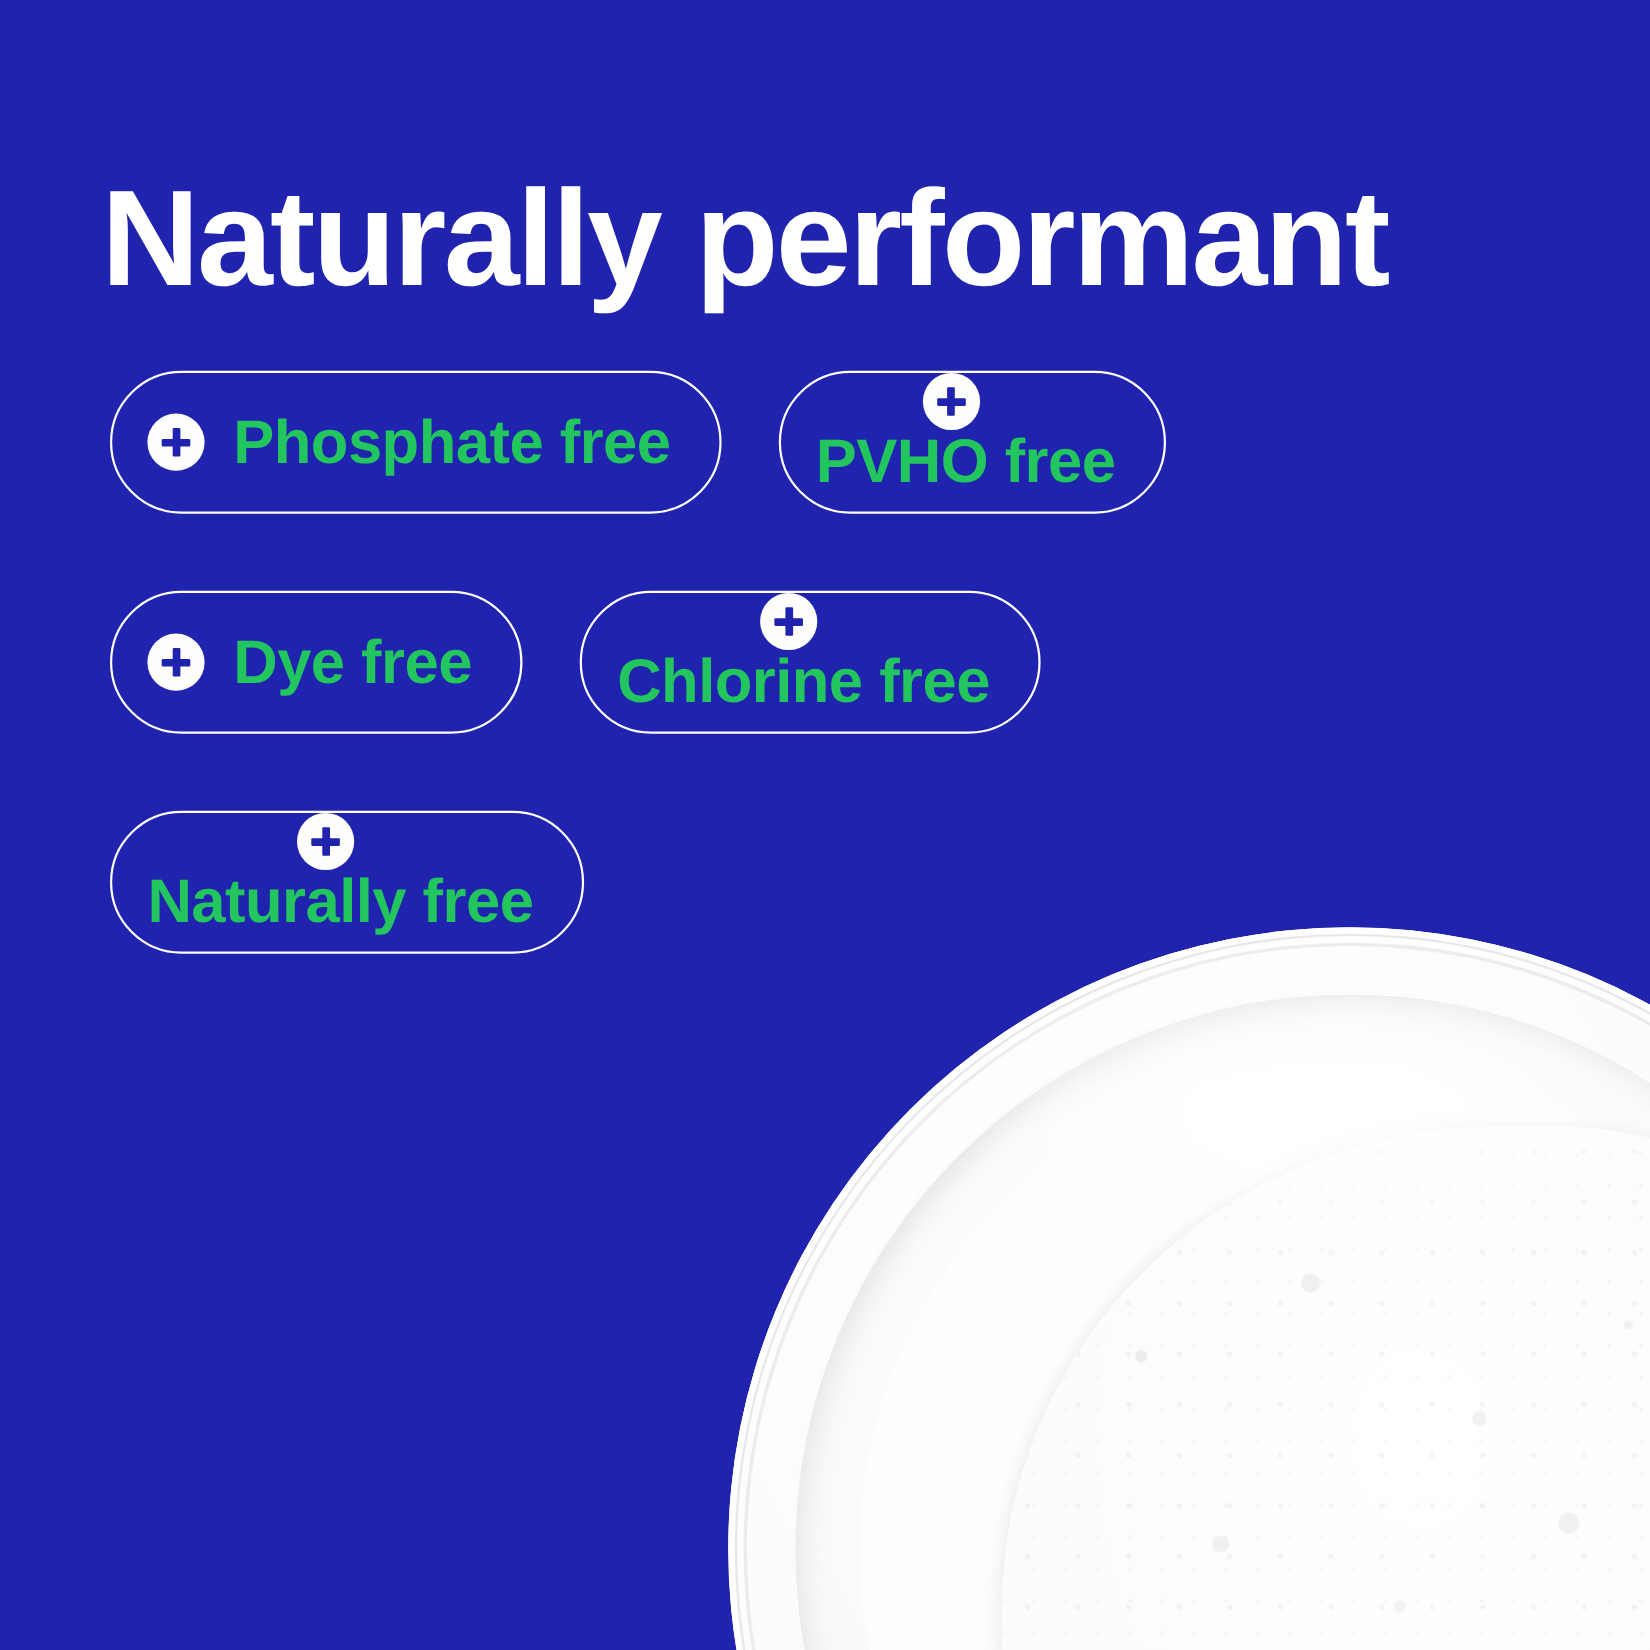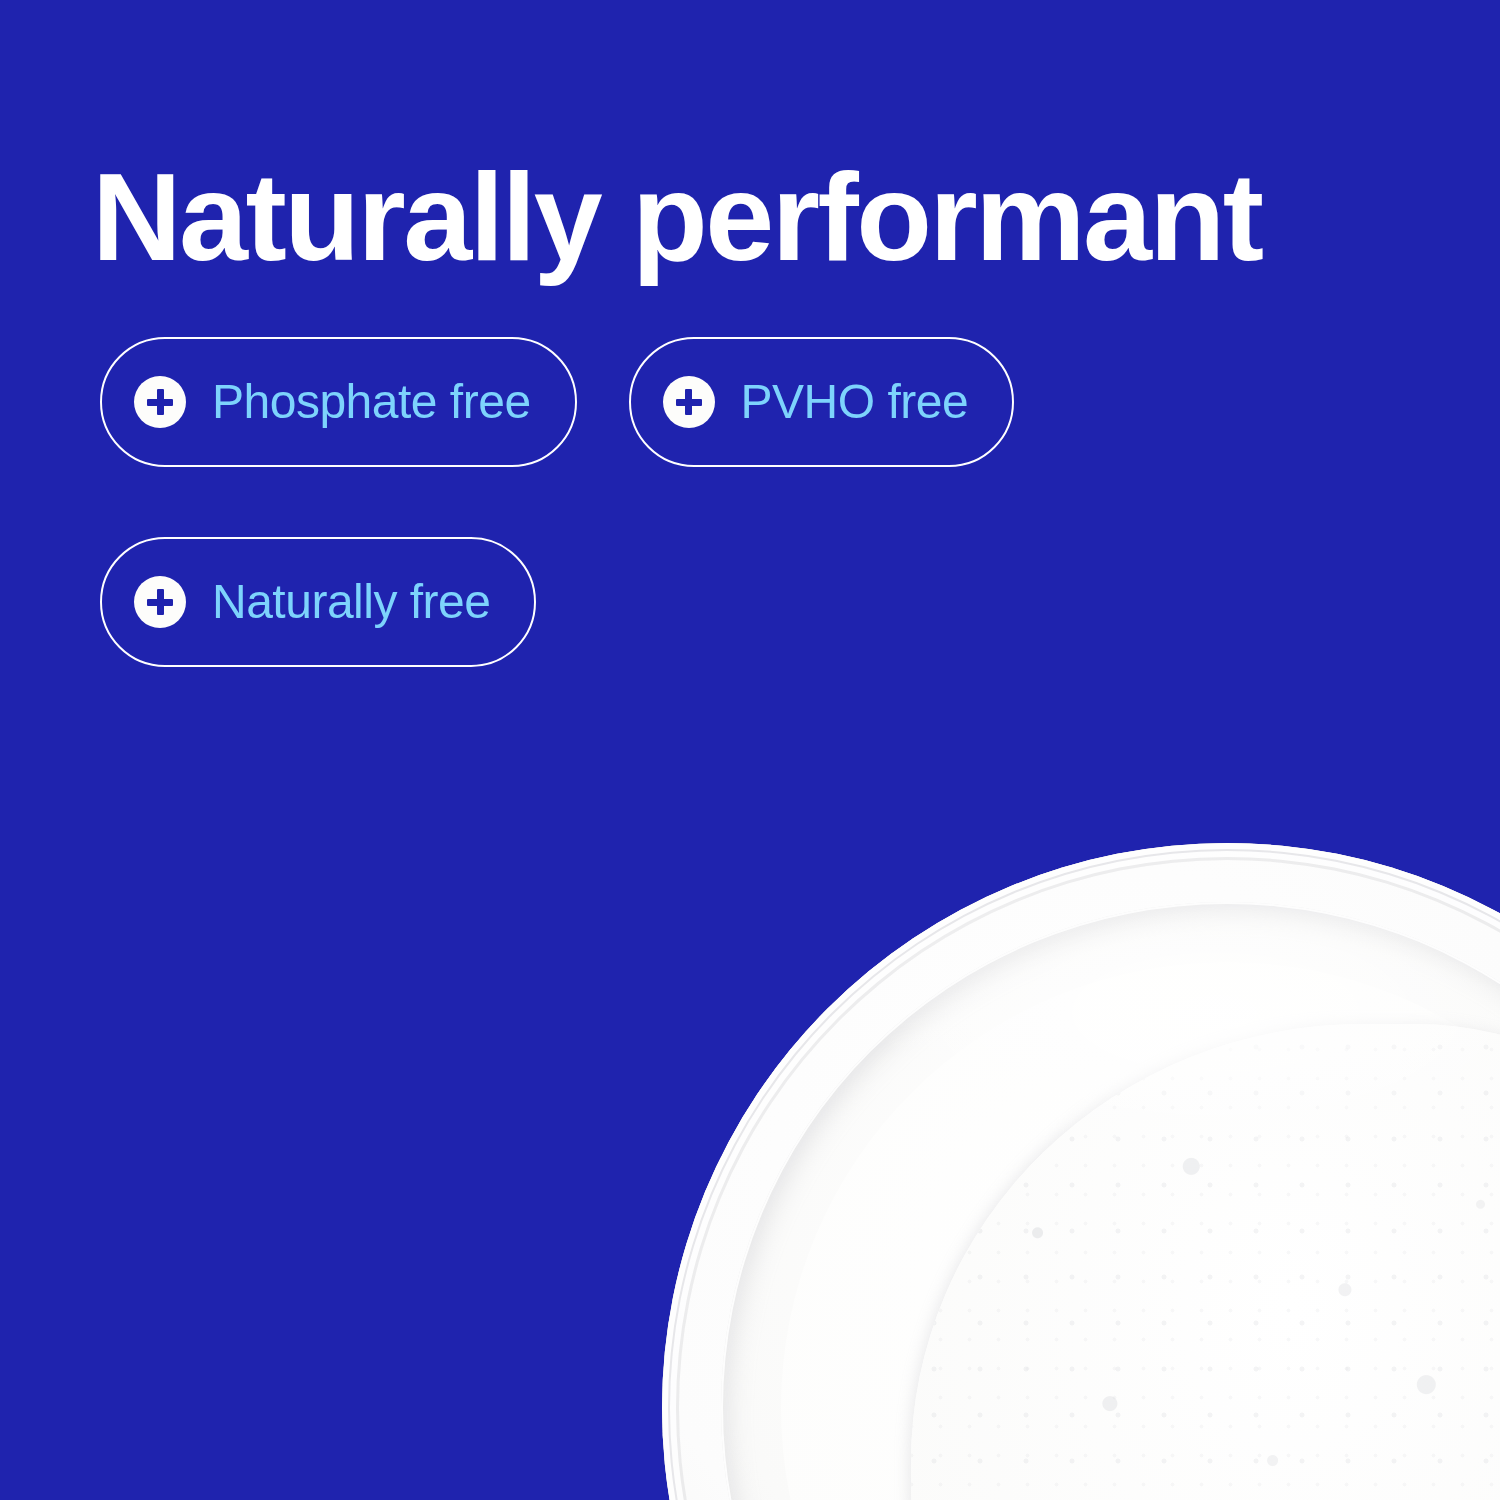--- a/index.html
+++ b/index.html
@@ -56,21 +56,21 @@
     flex-direction: row;
     align-items: center;
     height: 130px;
     box-sizing: border-box;
     border: 2px solid #FFFFFF;
     border-radius: 65px;
     padding: 0 44px 0 32px;
     margin-right: 52px;
     background: transparent;
   }
-  .pill:last-child { margin-right: 0; }
+  .pill:last-child { margin-right: 0; flex-direction: column; }
 
   .plus-badge {
     flex: 0 0 auto;
     width: 52px;
     height: 52px;
     border-radius: 50%;
     background: #FDFDFB;
     position: relative;
     margin-right: 26px;
   }
@@ -88,23 +88,23 @@
     top: 22.5px;
   }
   .plus-badge::after {
     width: 7px;
     height: 26px;
     left: 22.5px;
     top: 13px;
   }
 
   .pill-label {
-    font-size: 48px;
-    font-weight: 400;
-    color: #7dd3fc;
+    font-size: 56px;
+    font-weight: 700;
+    color: #22c55e;
     letter-spacing: -0.5px;
     white-space: nowrap;
     line-height: 1;
   }
 
   
   #bowl {
     position: absolute;
     left: 662px;
     top: 843px;
@@ -233,20 +233,30 @@
       <div class="pill">
         <span class="plus-badge"></span>
         <span class="pill-label">Phosphate free</span>
       </div>
       <div class="pill">
         <span class="plus-badge"></span>
         <span class="pill-label">PVHO free</span>
       </div>
     </div>
 
+    <div class="pill-row">
+      <div class="pill">
+        <span class="plus-badge"></span>
+        <span class="pill-label">Dye free</span>
+      </div>
+      <div class="pill">
+        <span class="plus-badge"></span>
+        <span class="pill-label">Chlorine free</span>
+      </div>
+    </div>
 
     <div class="pill-row">
       <div class="pill">
         <span class="plus-badge"></span>
         <span class="pill-label">Naturally free</span>
       </div>
     </div>
 
   </div>
 

